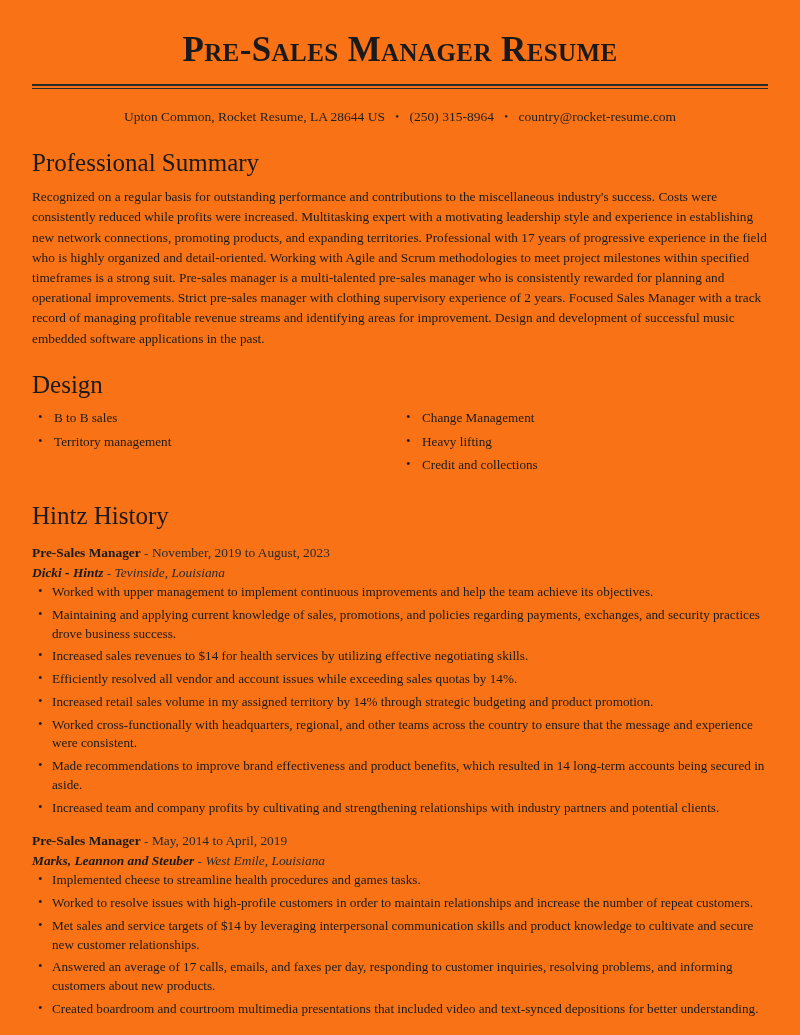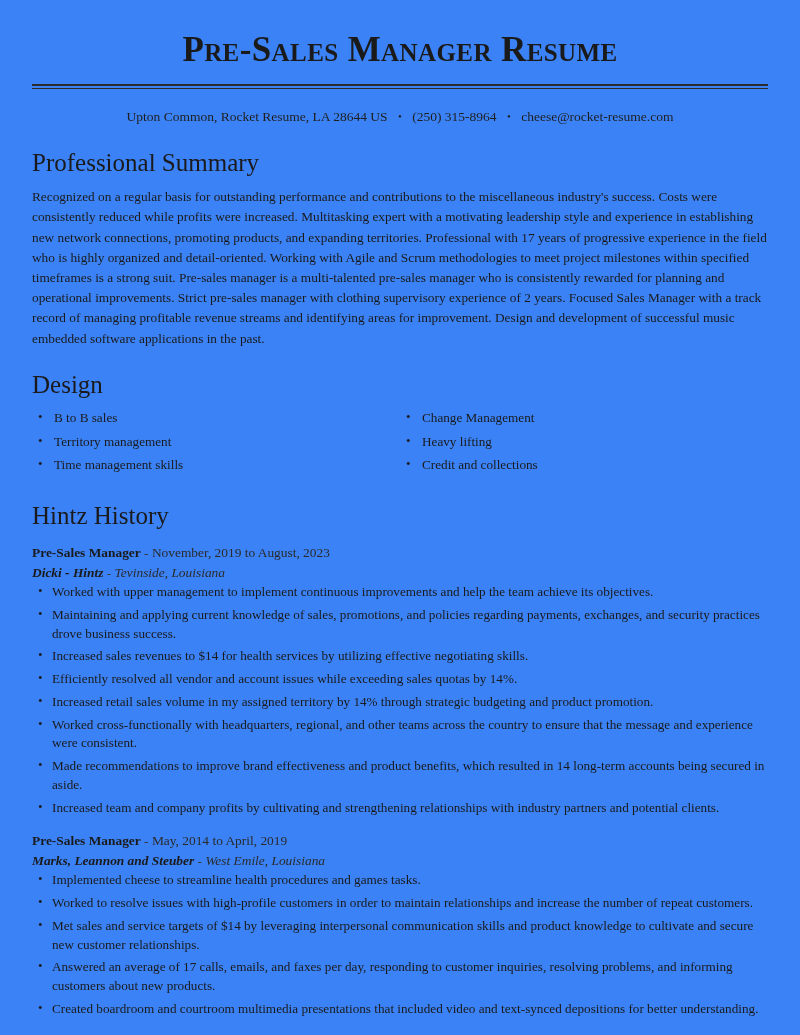--- a/index.html
+++ b/index.html
@@ -13,21 +13,21 @@
     font-family: "Liberation Serif", "DejaVu Serif", serif;
     color: #1a1a1a;
     -webkit-font-smoothing: antialiased;
   }
   .page {
     position: relative;
     width: 800px;
     height: 1035px;
     box-sizing: border-box;
     padding: 0 32px;
-    background: #3b82f6;
+    background: #f97316;
     overflow: hidden;
   }
 
   
   .resume-title {
     text-align: center;
     font-family: "Liberation Serif", "DejaVu Serif", serif;
     font-variant: small-caps;
     font-weight: 700;
     font-size: 35px;
@@ -167,36 +167,35 @@
 <div class="page">
 
   <h1 class="resume-title">Pre-Sales Manager Resume</h1>
   <div class="title-rule"></div>
 
   <div class="contact-line">
     <span>Upton Common, Rocket Resume, LA 28644 US</span>
     <span class="contact-sep">•</span>
     <span>(250) 315-8964</span>
     <span class="contact-sep">•</span>
-    <span>cheese@rocket-resume.com</span>
+    <span>country@rocket-resume.com</span>
   </div>
 
   <div class="section">
     <h2 class="section-heading">Professional Summary</h2>
     <p class="summary-text">Recognized on a regular basis for outstanding performance and contributions to the miscellaneous industry's success. Costs were consistently reduced while profits were increased. Multitasking expert with a motivating leadership style and experience in establishing new network connections, promoting products, and expanding territories. Professional with 17 years of progressive experience in the field who is highly organized and detail-oriented. Working with Agile and Scrum methodologies to meet project milestones within specified timeframes is a strong suit. Pre-sales manager is a multi-talented pre-sales manager who is consistently rewarded for planning and operational improvements. Strict pre-sales manager with clothing supervisory experience of 2 years. Focused Sales Manager with a track record of managing profitable revenue streams and identifying areas for improvement. Design and development of successful music embedded software applications in the past.</p>
   </div>
 
   <div class="section">
     <h2 class="section-heading">Design</h2>
     <div class="skills-columns">
       <div class="skills-col">
         <ul class="bullets">
           <li>B to B sales</li>
           <li>Territory management</li>
-          <li>Time management skills</li>
         </ul>
       </div>
       <div class="skills-col">
         <ul class="bullets">
           <li>Change Management</li>
           <li>Heavy lifting</li>
           <li>Credit and collections</li>
         </ul>
       </div>
     </div>

